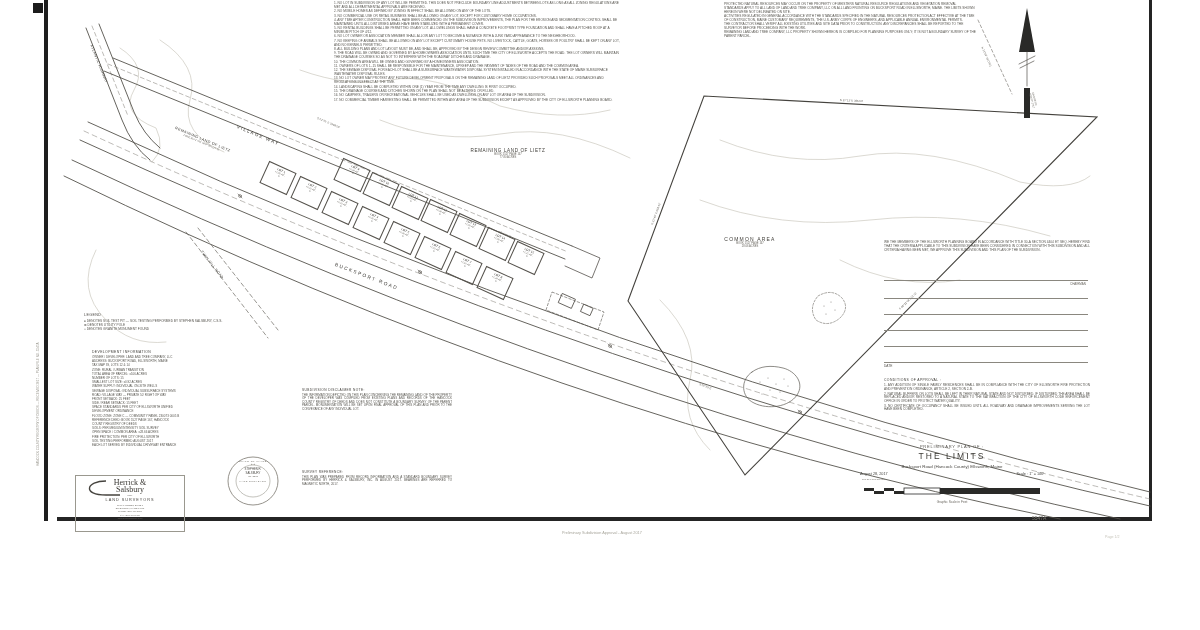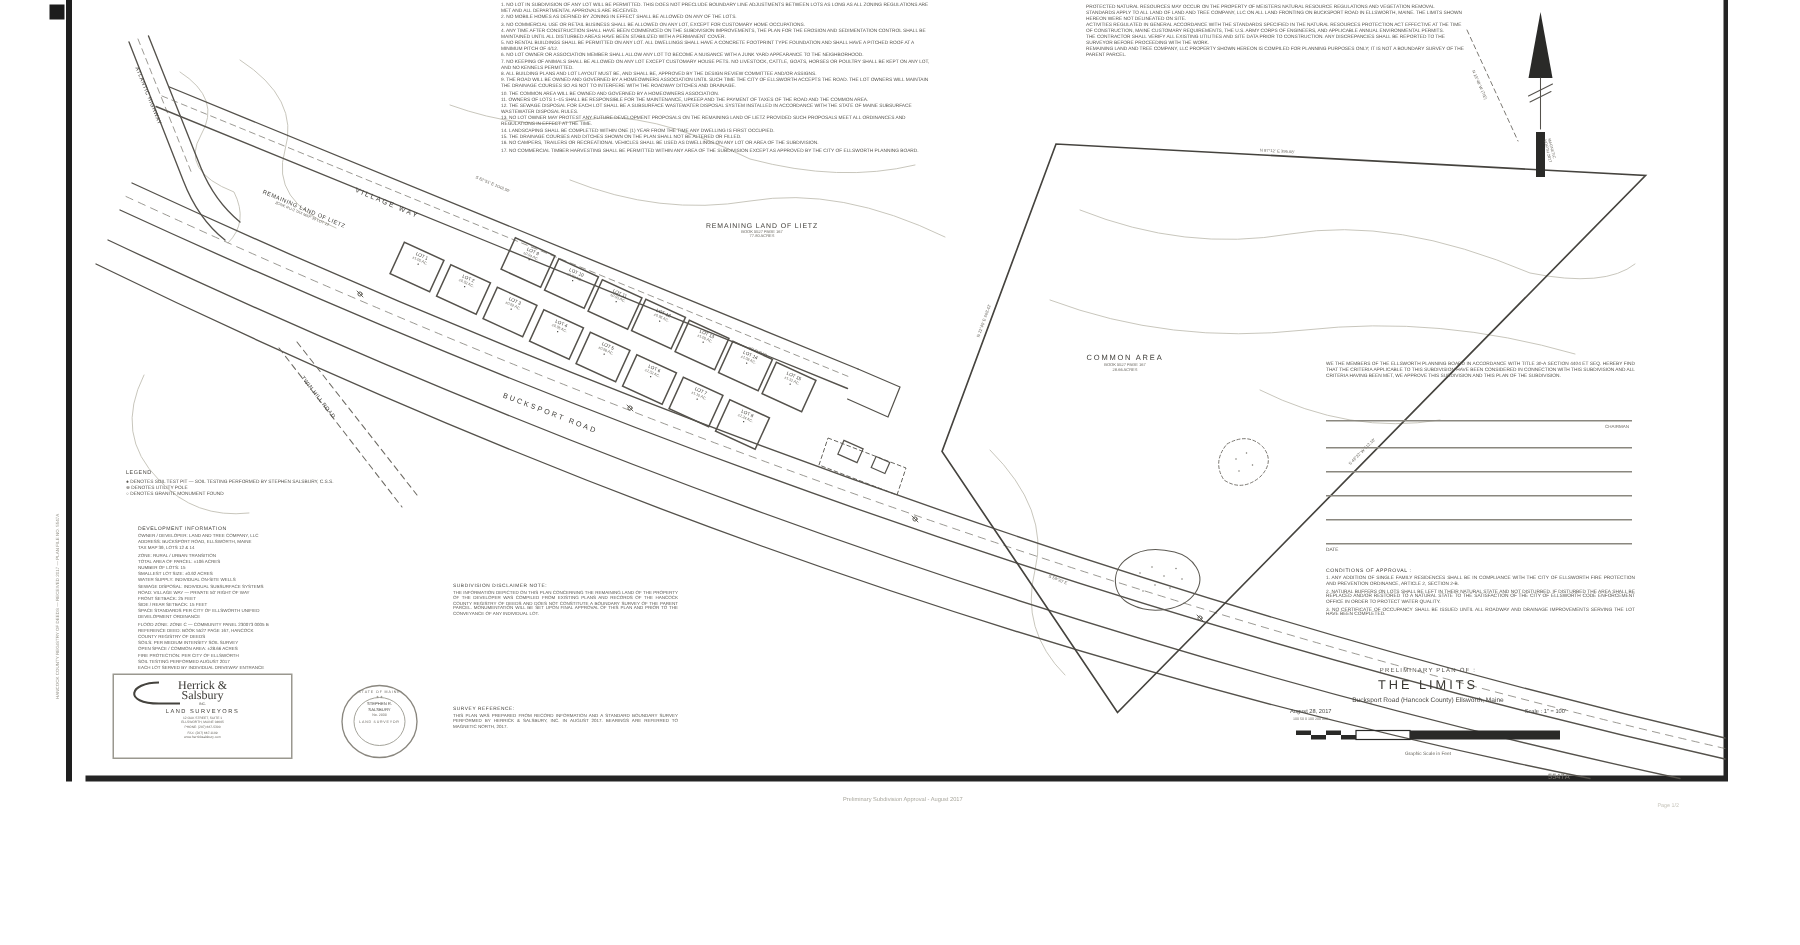--- a/index.html
+++ b/index.html
@@ -347,21 +347,21 @@
       <rect x="12" y="4" width="10" height="3" fill="#2a2a28"></rect>
       <rect x="22" y="1" width="10" height="3" fill="#2a2a28"></rect>
       <rect x="32" y="4" width="10" height="3" fill="#2a2a28"></rect>
       <rect x="42" y="1" width="36" height="6" fill="none" stroke="#2a2a28" stroke-width="0.8"></rect>
       <rect x="78" y="1" width="100" height="6" fill="#2a2a28"></rect>
     </svg>
     <div style="font-size:3.2px;color:#6b6861;margin-top:1px;">Graphic Scale in Feet</div>
   </div>
   <div class="abs" style="left:1032px;top:515px;font-size:5px;color:#7a776f;">5547A</div>
 
-  <div class="abs center" style="left:75px;top:449px;width:120px;height:57px;border:.8px solid #9a988f;box-sizing:border-box;padding-top:2px;">
+  <div class="abs center" style="left:75px;top:475px;width:110px;height:57px;border:.8px solid #9a988f;box-sizing:border-box;padding-top:2px;">
     <svg width="112" height="22" viewBox="0 0 112 22" style="position:absolute;left:0;top:1px;" fill="none">
       <path d="M30,4 C10,4 6,18 30,18 L44,18" stroke="#45433e" stroke-width="1.4"></path>
     </svg>
     <div class="serif" style="font-size:8px;color:#3a3833;position:relative;">Herrick &amp;</div>
     <div class="serif" style="font-size:8px;color:#3a3833;margin-top:-2px;position:relative;">Salsbury</div>
     <div style="font-size:2.4px;color:#55524c;">INC.</div>
     <div style="font-size:3.8px;letter-spacing:1px;color:#45433e;margin-top:1px;">LAND SURVEYORS</div>
     <div class="note-block" style="font-size:2.2px;line-height:1.25;color:#6b6861;margin-top:1.5px;">
         <div>12 OAK STREET, SUITE 1</div>
         <div>ELLSWORTH, MAINE 04605</div>

